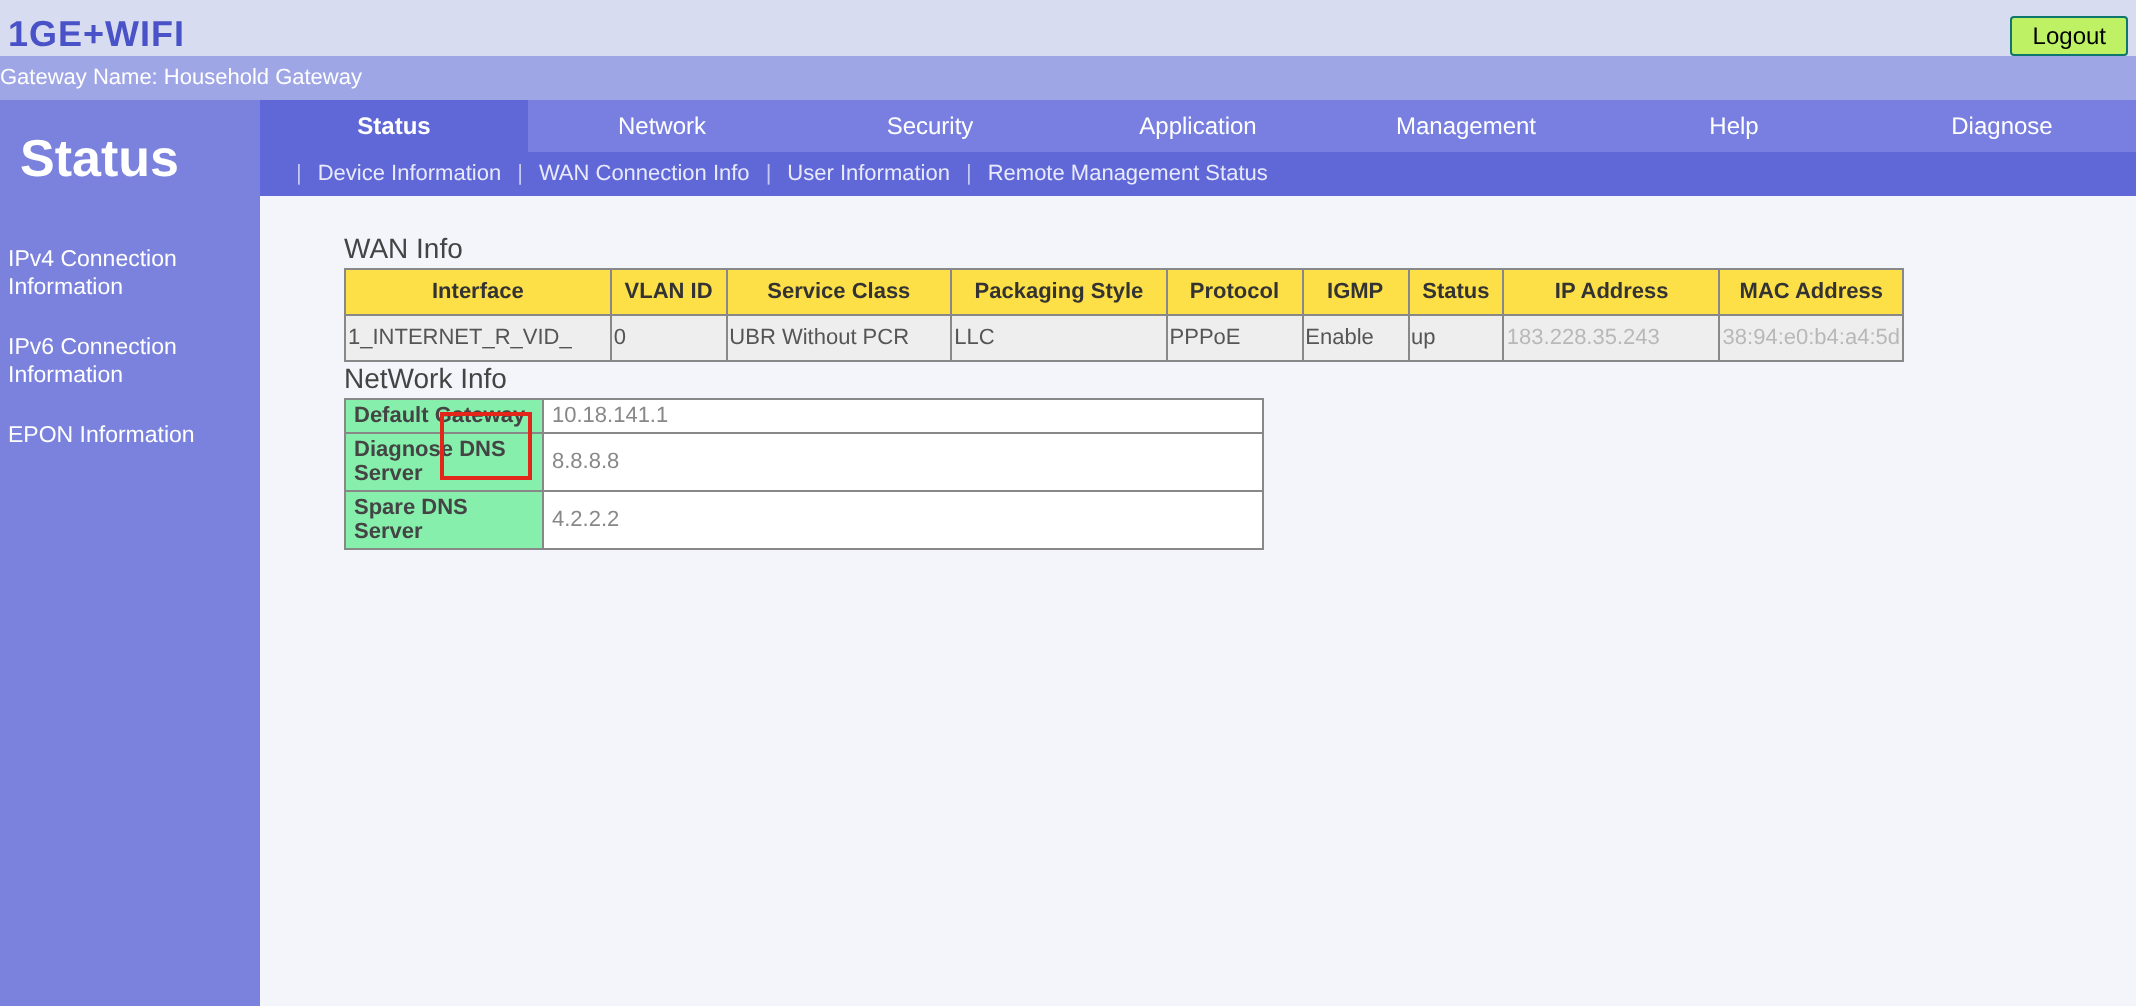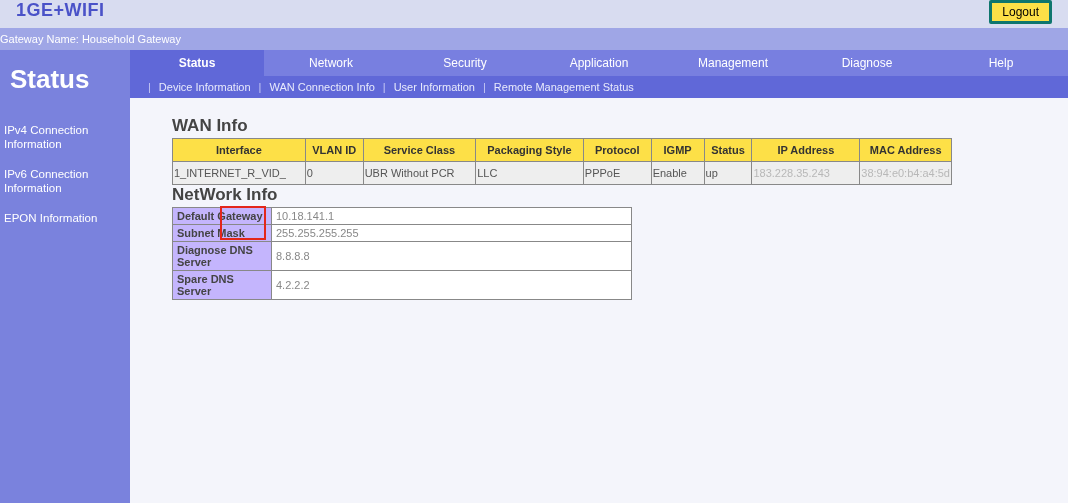--- a/index.html
+++ b/index.html
@@ -1,39 +1,39 @@
 <!DOCTYPE html>
 <html><head>
 <meta charset="utf-8">
 <style>
 html,body{margin:0;padding:0;width:1068px;height:503px;font-family:Arial,Helvetica,sans-serif;font-size:12px;color:#333;overflow:hidden}
 body{background:#fff}
-.topbar{height:28px;background:#d8dcf0;display:flex;align-items:flex-start;justify-content:space-between;padding:0 16px}
+.topbar{height:28px;background:#d8dcf0;display:flex;align-items:flex-end;justify-content:space-between;padding:0 4px}
 .brand{color:#4a52c8;font-weight:bold;font-size:18px;letter-spacing:.5px}
-.logout{background:#fde047;border:3px solid #0f766e;padding:2px 10px;font-size:12px;cursor:pointer;border-radius:2px}
+.logout{background:#bef264;border:1px solid #0f766e;padding:2px 10px;font-size:12px;cursor:pointer;border-radius:2px}
 .gwname-bar{height:22px;background:#9fa6e6;text-align:left;color:#fff;font-size:11px;line-height:22px;padding-right:14px}
 .layout{display:flex;height:calc(503px - 28px - 22px)}
 .sidebar{width:130px;background:#7a82dd;color:#fff}
 .side-title{font-size:26px;font-weight:bold;padding:14px 10px 20px 10px}
 .side-link{display:block;padding:8px 6px 8px 4px;color:#fff;font-size:11.5px;line-height:14px;cursor:pointer}
 .main{flex:1;background:#f4f5fb;display:flex;flex-direction:column}
 .tabs{display:flex;background:#787fe0;height:26px}
 .tab{flex:1;text-align:center;color:#fff;font-size:12px;line-height:26px;cursor:pointer}
 .tab.active{background:#6068d8;font-weight:bold}
 .subtabs{height:22px;background:#6068d8;color:#e8eafc;font-size:11px;display:flex;align-items:center;padding-left:10px}
 .subtabs span.sep{padding:0 8px;color:#c7c9f4}
 .subtabs span.item{cursor:pointer}
 .content{padding:18px 22px 0 42px}
-.section-title{font-size:17px;font-weight:bold;color:#444;margin-bottom:2px}
+.section-title{font-size:14px;font-weight:normal;color:#444;margin-bottom:2px}
 table.wan{border-collapse:collapse;width:780px;font-size:11px}
 table.wan th{background:#fde047;color:#333;font-weight:bold;height:20px;border:1px solid #888}
 table.wan td{background:#eee;text-align:left;height:20px;border:1px solid #888;color:#555}
 .ni-wrap{}
 table.netinfo{border-collapse:collapse;font-size:11px;width:460px}
-table.netinfo td.lbl{border:1px solid #888;background:#c4b5fd;font-weight:bold;color:#444;width:90px;padding:2px 4px}
+table.netinfo td.lbl{border:1px solid #888;background:#86efac;font-weight:bold;color:#444;width:90px;padding:2px 4px}
 table.netinfo td.val{border:1px solid #888;background:#fff;color:#888;padding:2px 4px}
 .redbox{position:absolute;border:2px solid #e3261a;pointer-events:none}
 .content-rel{position:relative}
 </style>
 </head>
 <body>
 
 <div class="topbar">
   <div class="brand">1GE+WIFI</div>
   <button class="logout">Logout</button>
@@ -49,22 +49,22 @@
     <a class="side-link">EPON Information</a>
   </div>
 
   <div class="main">
     <div class="tabs">
       <div class="tab active">Status</div>
       <div class="tab">Network</div>
       <div class="tab">Security</div>
       <div class="tab">Application</div>
       <div class="tab">Management</div>
+      <div class="tab">Help</div>
       <div class="tab">Diagnose</div>
-      <div class="tab">Help</div>
     </div>
     <div class="subtabs">
       <span class="sep">|</span>
       <span class="item">Device Information</span>
       <span class="sep">|</span>
       <span class="item">WAN Connection Info</span>
       <span class="sep">|</span>
       <span class="item">User Information</span>
       <span class="sep">|</span>
       <span class="item">Remote Management Status</span>
@@ -102,24 +102,20 @@
 
       <div class="ni-wrap">
         <div class="section-title">NetWork Info</div>
         <table class="netinfo">
           <tbody>
               <tr>
             <td class="lbl">Default Gateway</td>
             <td class="val">10.18.141.1</td>
           </tr>
           <tr>
-            <td class="lbl">Subnet Mask</td>
-            <td class="val">255.255.255.255</td>
-          </tr>
-          <tr>
             <td class="lbl">Diagnose DNS Server</td>
             <td class="val">8.8.8.8</td>
           </tr>
           <tr>
             <td class="lbl">Spare DNS Server</td>
             <td class="val">4.2.2.2</td>
           </tr>
         </tbody>
           </table>
       </div>

